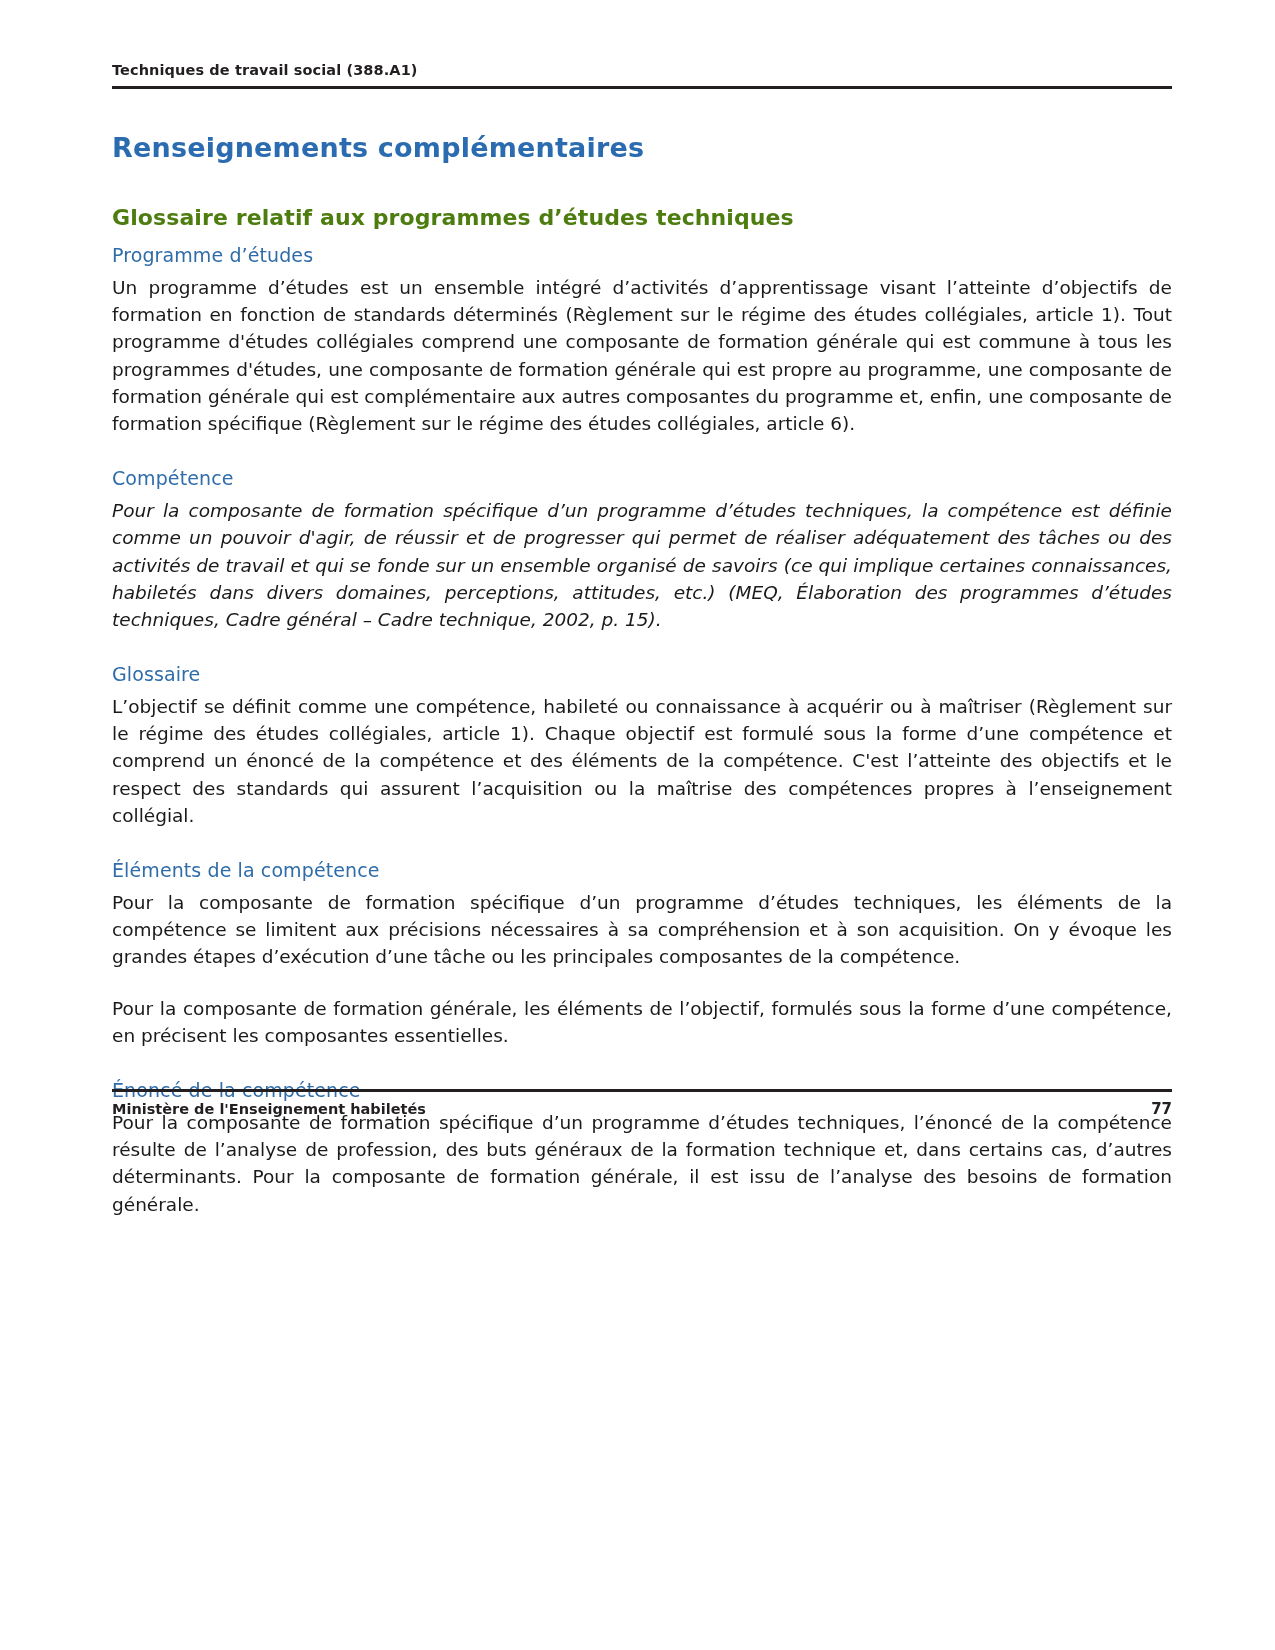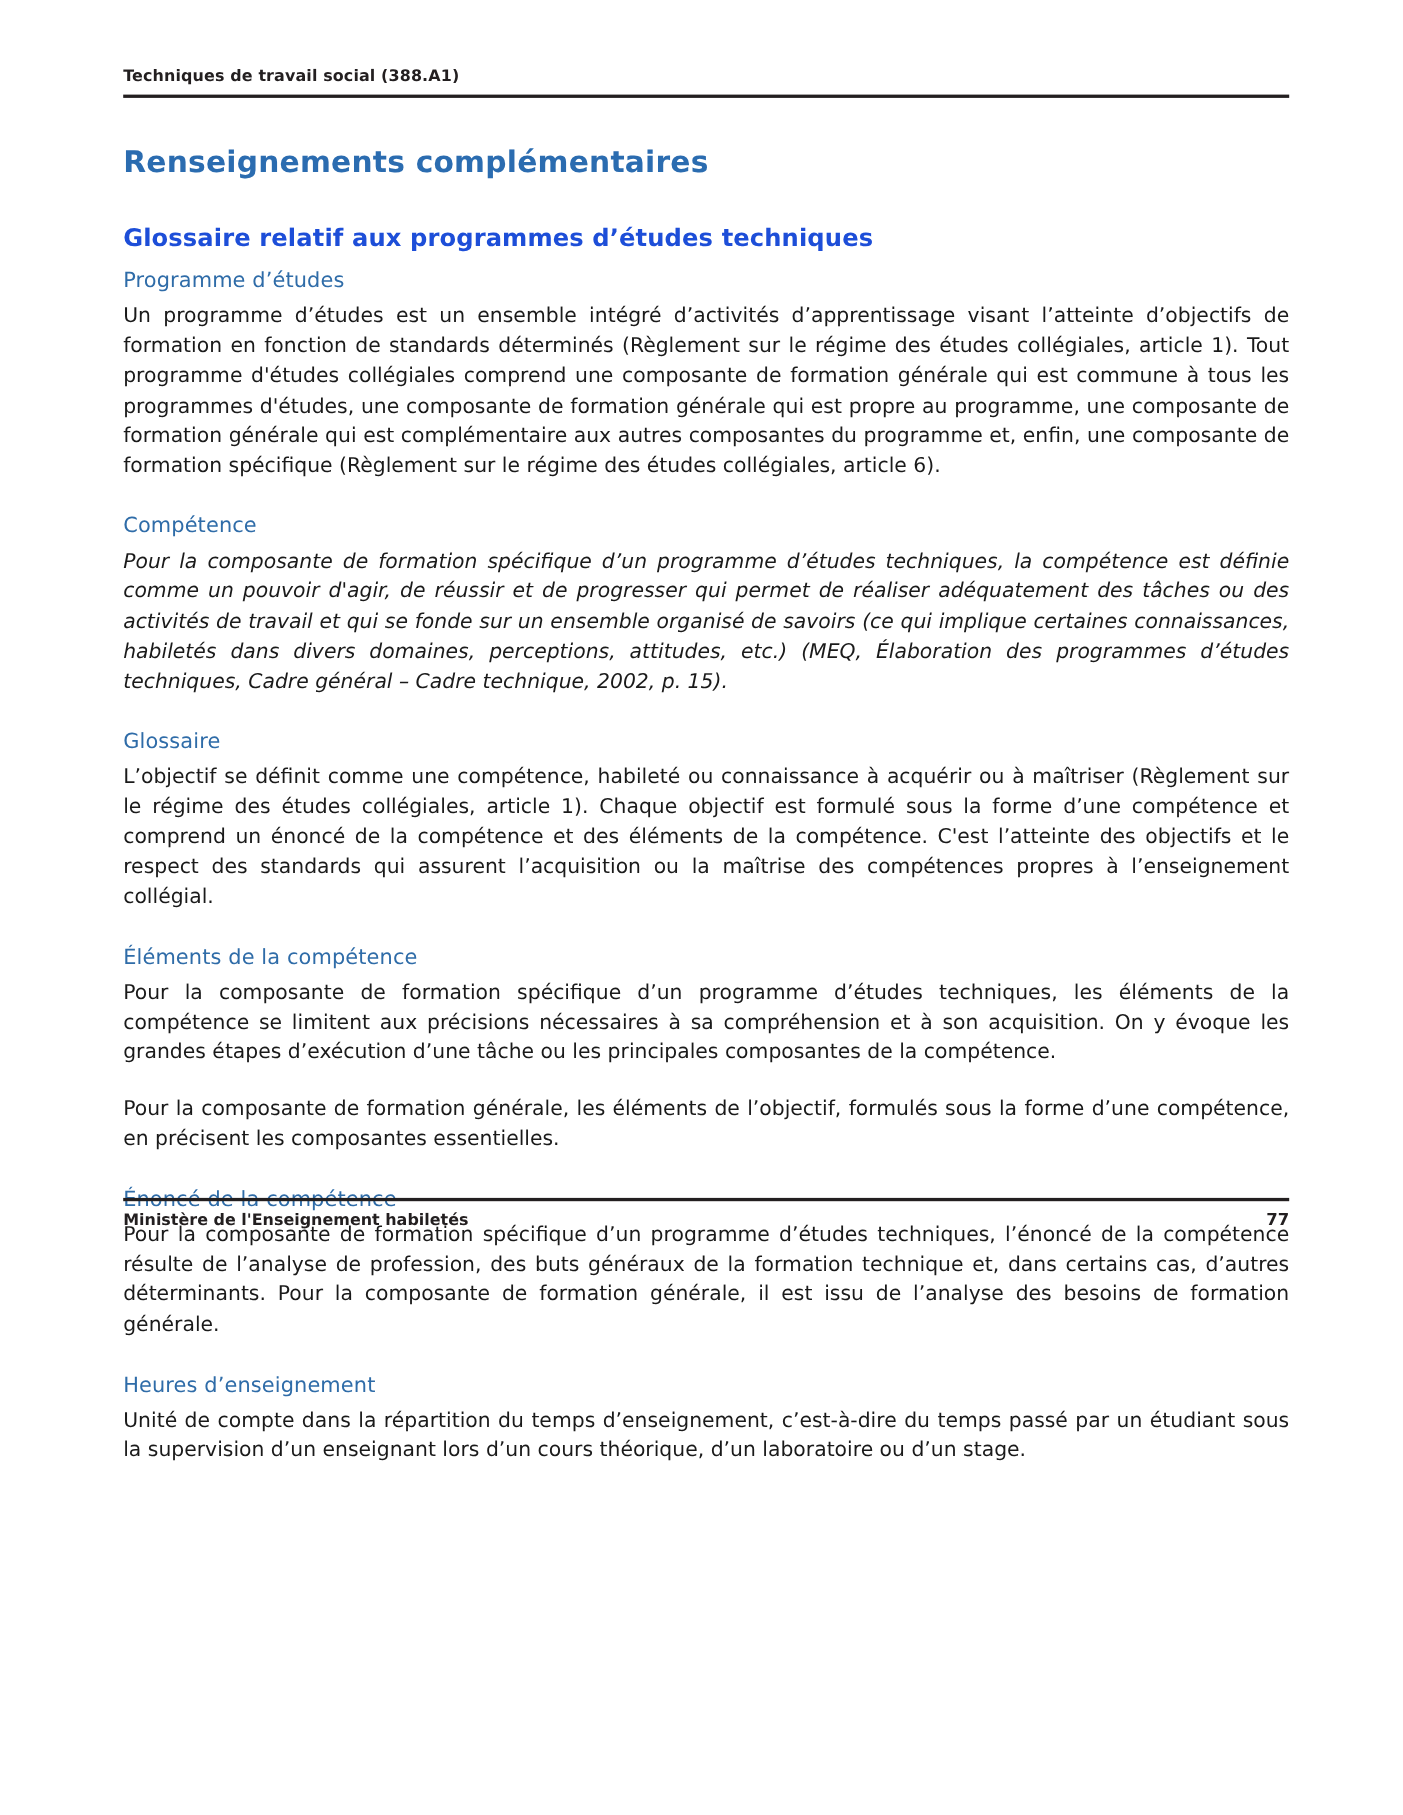--- a/index.html
+++ b/index.html
@@ -51,21 +51,21 @@
     top: 132px;
     font-size: 27px;
     font-weight: bold;
     color: #2b6cb0;
     letter-spacing: 0.2px;
     white-space: nowrap;
   }
   .title-h2 {
     font-size: 22px;
     font-weight: bold;
-    color: #1d4ed8;
+    color: #4d7c0f;
     margin: 0 0 14px 0;
     letter-spacing: 0.1px;
   }
   .title-h3 {
     font-size: 19px;
     font-weight: normal;
     color: #2f6ca8;
     margin: 0 0 8px 0;
     letter-spacing: 0.1px;
   }
@@ -156,24 +156,20 @@
       <h3 class="title-h3">Éléments de la compétence</h3>
       <p class="para">Pour la composante de formation spécifique d’un programme d’études techniques, les éléments de la compétence se limitent aux précisions nécessaires à sa compréhension et à son acquisition. On y évoque les grandes étapes d’exécution d’une tâche ou les principales composantes de la compétence.</p>
       <p class="para last" style="margin-top:24px;">Pour la composante de formation générale, les éléments de l’objectif, formulés sous la forme d’une compétence, en précisent les composantes essentielles.</p>
     </div>
 
     <div class="section" style="margin-top:30px;">
       <h3 class="title-h3">Énoncé de la compétence</h3>
       <p class="para last">Pour la composante de formation spécifique d’un programme d’études techniques, l’énoncé de la compétence résulte de l’analyse de profession, des buts généraux de la formation technique et, dans certains cas, d’autres déterminants. Pour la composante de formation générale, il est issu de l’analyse des besoins de formation générale.</p>
     </div>
 
-    <div class="section" style="margin-top:30px;">
-      <h3 class="title-h3">Heures d’enseignement</h3>
-      <p class="para last">Unité de compte dans la répartition du temps d’enseignement, c’est-à-dire du temps passé par un étudiant sous la supervision d’un enseignant lors d’un cours théorique, d’un laboratoire ou d’un stage.</p>
-    </div>
 
   </div>
 
   <div class="doc-footer">
     <div class="footer-rule"></div>
     <div class="footer-row">
       <div class="footer-left">Ministère de l'Enseignement habiletés</div>
       <div class="footer-right">77</div>
     </div>
   </div>

